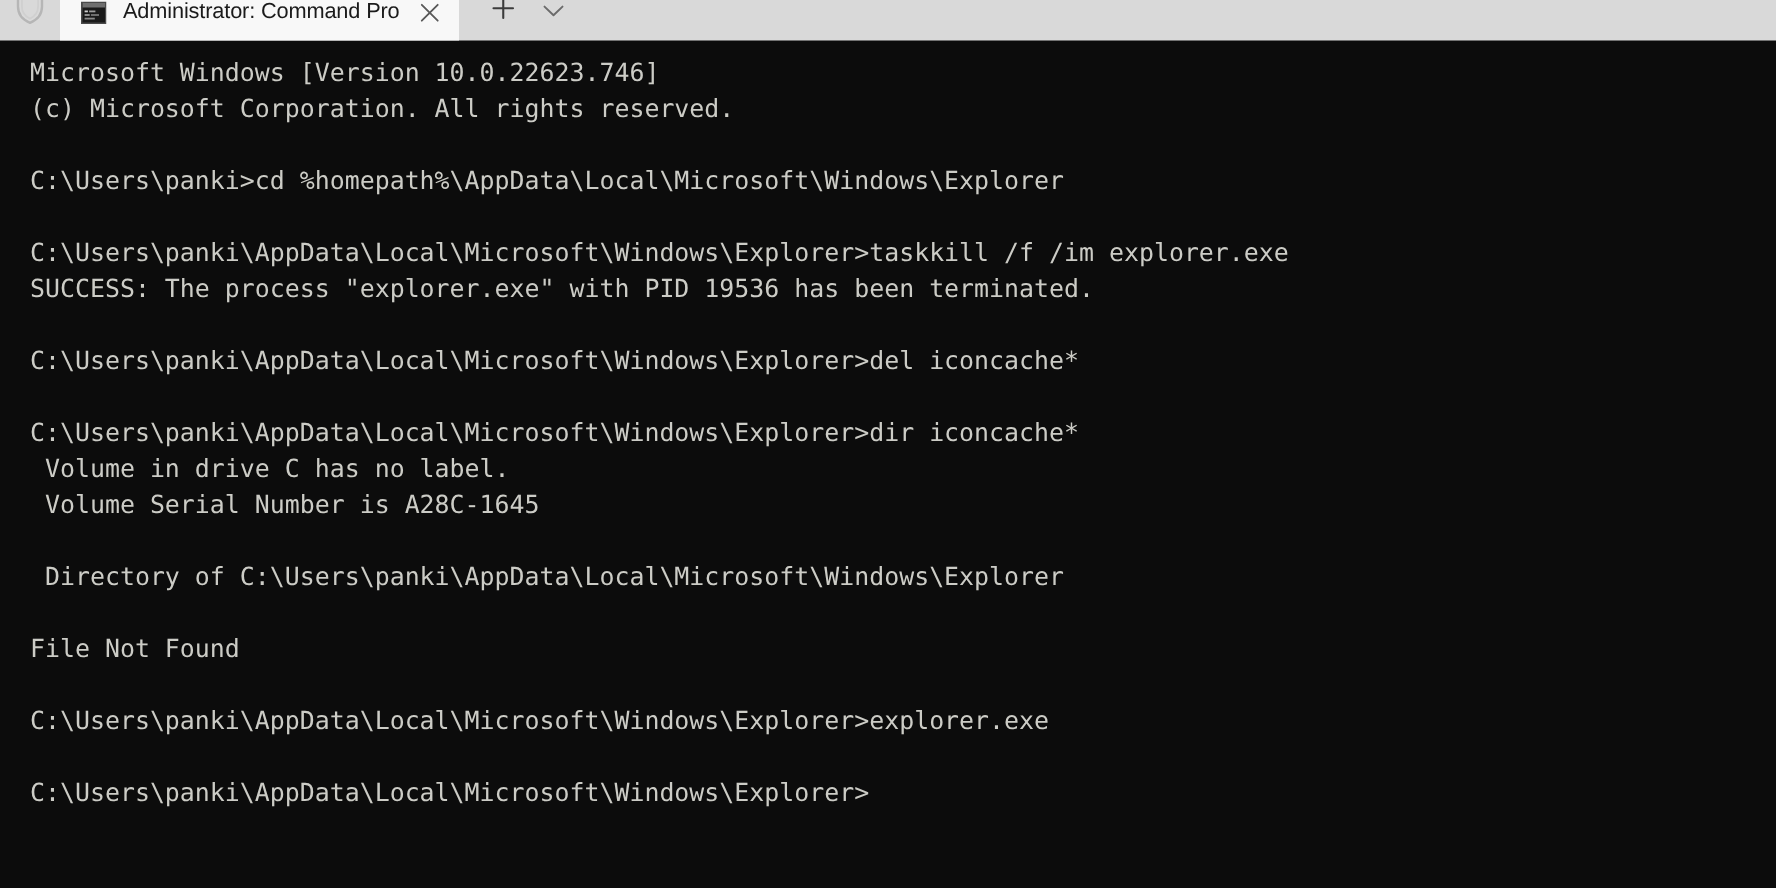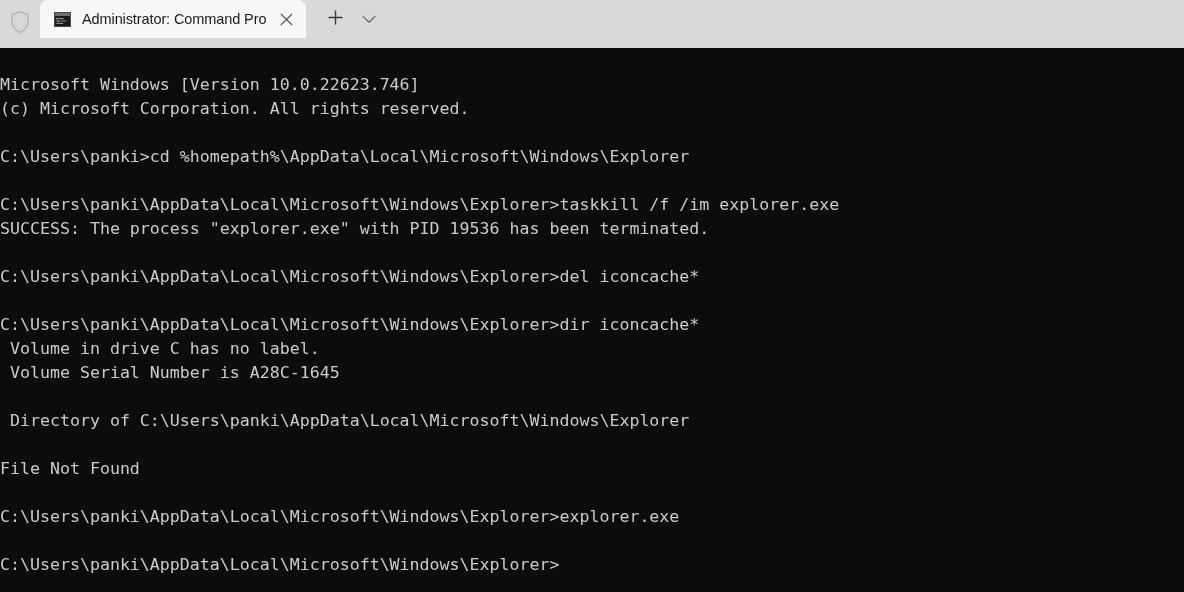--- a/index.html
+++ b/index.html
@@ -10,23 +10,24 @@
   body {
     width: 1184px;
     height: 592px;
     overflow: hidden;
     font-family: "Liberation Sans", sans-serif;
   }
 
   
   .titlebar {
     position: relative;
-    height: 48px;
+    height: 27px;
     background: #d9d9d9;
     display: flex;
+    align-items: flex-end;
     box-sizing: border-box;
     user-select: none;
   }
   .shield-slot {
     width: 40px;
     height: 44px;
     display: flex;
     align-items: center;
     justify-content: center;
     flex: 0 0 auto;
@@ -81,23 +82,22 @@
     flex: 0 0 auto;
     border-radius: 4px;
   }
   .chrome-btn.first { margin-left: 12px; }
 
   
   .console {
     background: #0c0c0c;
     height: 548px;
     box-sizing: border-box;
-    padding: 10px 0 0 0;
+    padding: 10px 0 0 20px;
     overflow: hidden;
-    margin-top: 15px;
   }
   .console pre {
     margin: 0;
     font-family: "DejaVu Sans Mono", "Liberation Mono", monospace;
     font-size: 16.6px;
     line-height: 24px;
     color: #ccccc6;
     white-space: pre;
     letter-spacing: 0px;
     -webkit-font-smoothing: none;

